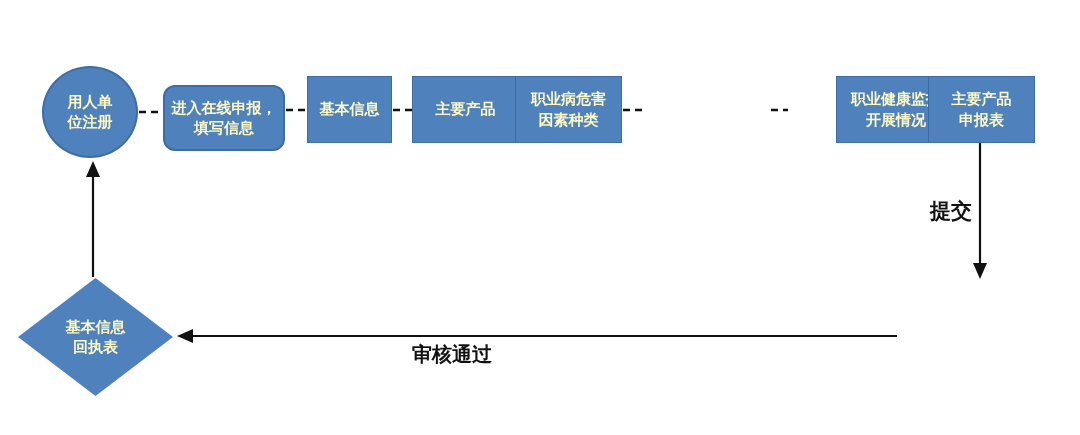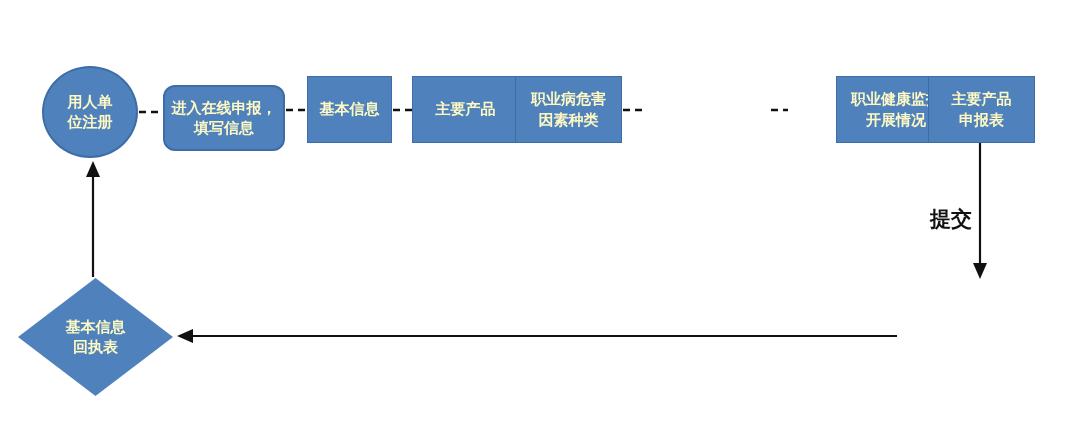--- a/index.html
+++ b/index.html
@@ -54,21 +54,21 @@
   .diamond {
     clip-path: polygon(50% 0%, 100% 50%, 50% 100%, 0% 50%);
     background: #4f81bd;
   }
   .edge-label {
     position: absolute;
     color: #111111;
     font-weight: 700;
     white-space: nowrap;
   }
-  .label-submit { left: 930px; top: 197px; font-size: 21px; margin-top: 8px; }
+  .label-submit { left: 930px; top: 197px; font-size: 21px; }
   .label-approved { left: 412px; top: 341px; font-size: 20px; }
 </style>
 </head>
 <body>
 
 <div class="canvas">
 
   <svg class="wires" viewBox="0 0 1080 435">
 
     <line class="dash" x1="139" y1="112" x2="163" y2="112"></line>
@@ -123,14 +123,15 @@
 申报表</span>
   </div>
 
 
   <div class="node diamond" style="left:18px; top:278px; width:155px; height:118px;">
     <span>基本信息
 回执表</span>
   </div>
 
   <div class="edge-label label-submit">提交</div>
+  <div class="edge-label label-approved">审核通过</div>
 
 </div>
 
 </body></html>

